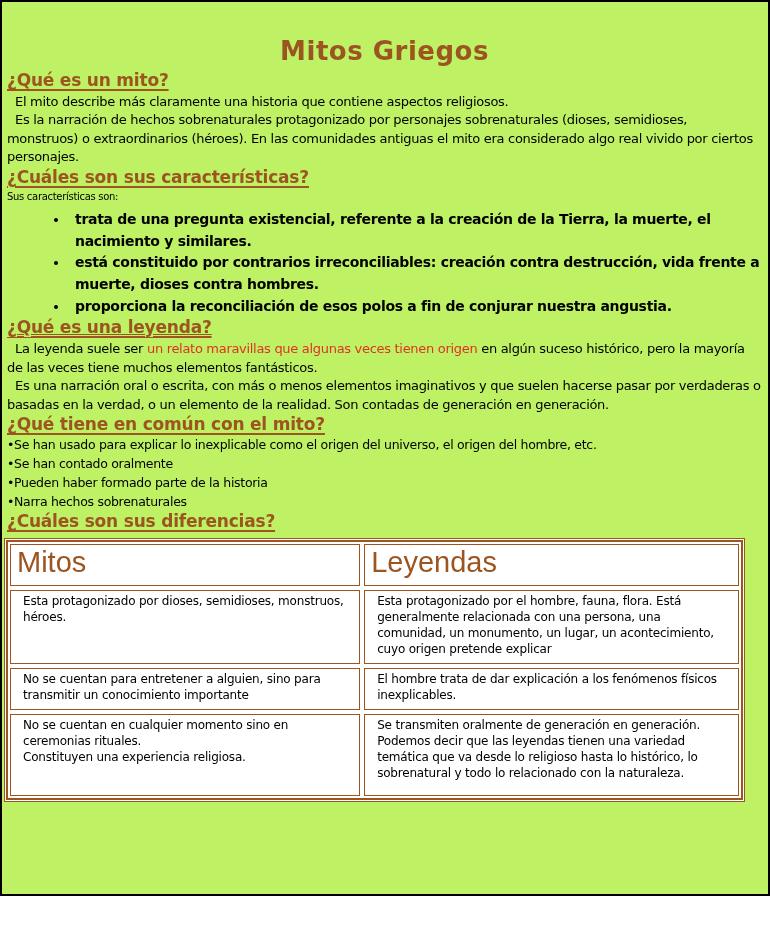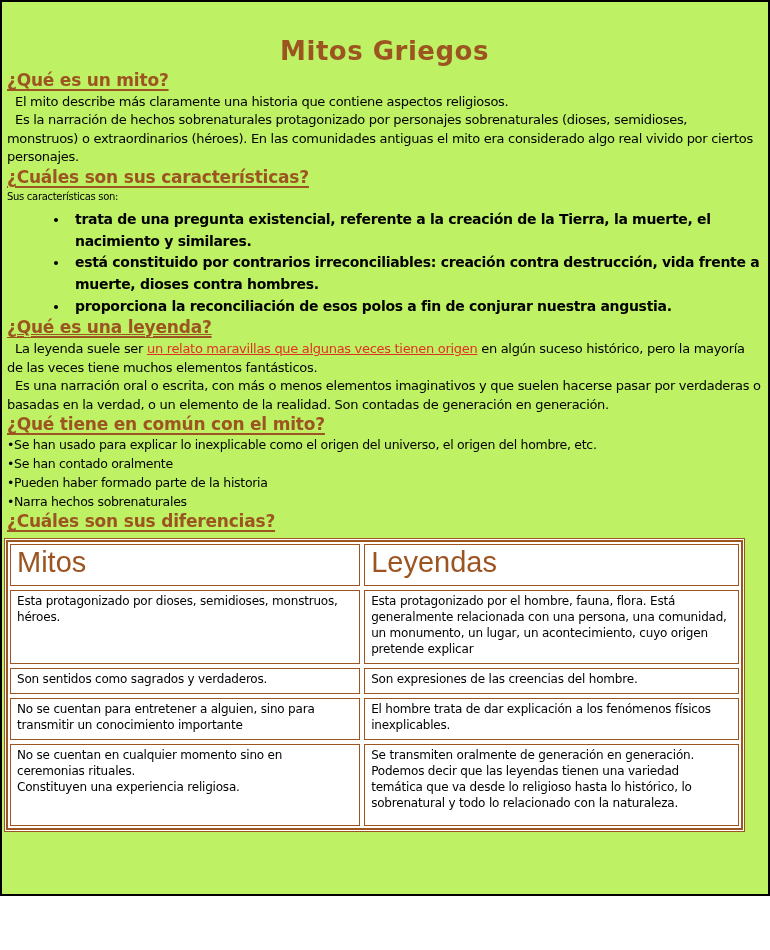--- a/index.html
+++ b/index.html
@@ -71,21 +71,20 @@
     padding-left:6px;
   }
   .plain-bullets{margin-top:2px;}
   .plain-bullets .pb-line{
     font-size:12.5px;
     line-height:1.5;
     letter-spacing:-0.3px;
   }
   .redlink{
     color:var(--red);
-    text-decoration:underline;
     text-decoration-thickness:1px;
     cursor:pointer;
   }
   
   .tbl-wrap{
     margin:7px 0 0 -3px;
     width:741px;
     box-sizing:border-box;
     border:1px solid var(--brown);
     padding:1px;
@@ -110,21 +109,21 @@
     font-weight:normal;
     font-size:29px;
     color:var(--brown);
     padding:2px 6px 6px 6px;
     line-height:1.1;
   }
   table.cmp td{
     font-size:12px;
     line-height:1.33;
     letter-spacing:-0.2px;
-    padding:3px 6px 5px 6px;
+    padding:3px 6px 5px 12px;
     white-space:pre-line;
   }
   .col-mitos{width:48.3%;}
   .col-leyendas{width:51.7%;}
   td.tall{height:58px;}
   td.tall4{height:72px;}
 </style>
 </head>
 <body>
 
@@ -170,24 +169,20 @@
             <th>Mitos</th>
             <th>Leyendas</th>
           </tr>
         </thead>
         <tbody>
           <tr>
             <td class="tall">Esta protagonizado por dioses, semidioses, monstruos, héroes.</td>
             <td class="tall">Esta protagonizado por el hombre, fauna, flora. Está generalmente relacionada con una persona, una comunidad, un monumento, un lugar, un acontecimiento, cuyo origen pretende explicar</td>
           </tr>
           <tr>
-            <td>Son sentidos como sagrados y verdaderos.</td>
-            <td>Son expresiones de las creencias del hombre.</td>
-          </tr>
-          <tr>
             <td>No se cuentan para entretener a alguien, sino para transmitir un conocimiento importante</td>
             <td>El hombre trata de dar explicación a los fenómenos físicos inexplicables.</td>
           </tr>
           <tr>
             <td class="tall4">No se cuentan en cualquier momento sino en ceremonias rituales.
 Constituyen una experiencia religiosa.</td>
             <td class="tall4">Se transmiten oralmente de generación en generación.
 Podemos decir que las leyendas tienen una variedad temática que va desde lo religioso hasta lo histórico, lo sobrenatural y todo lo relacionado con la naturaleza.</td>
           </tr>
         </tbody>

